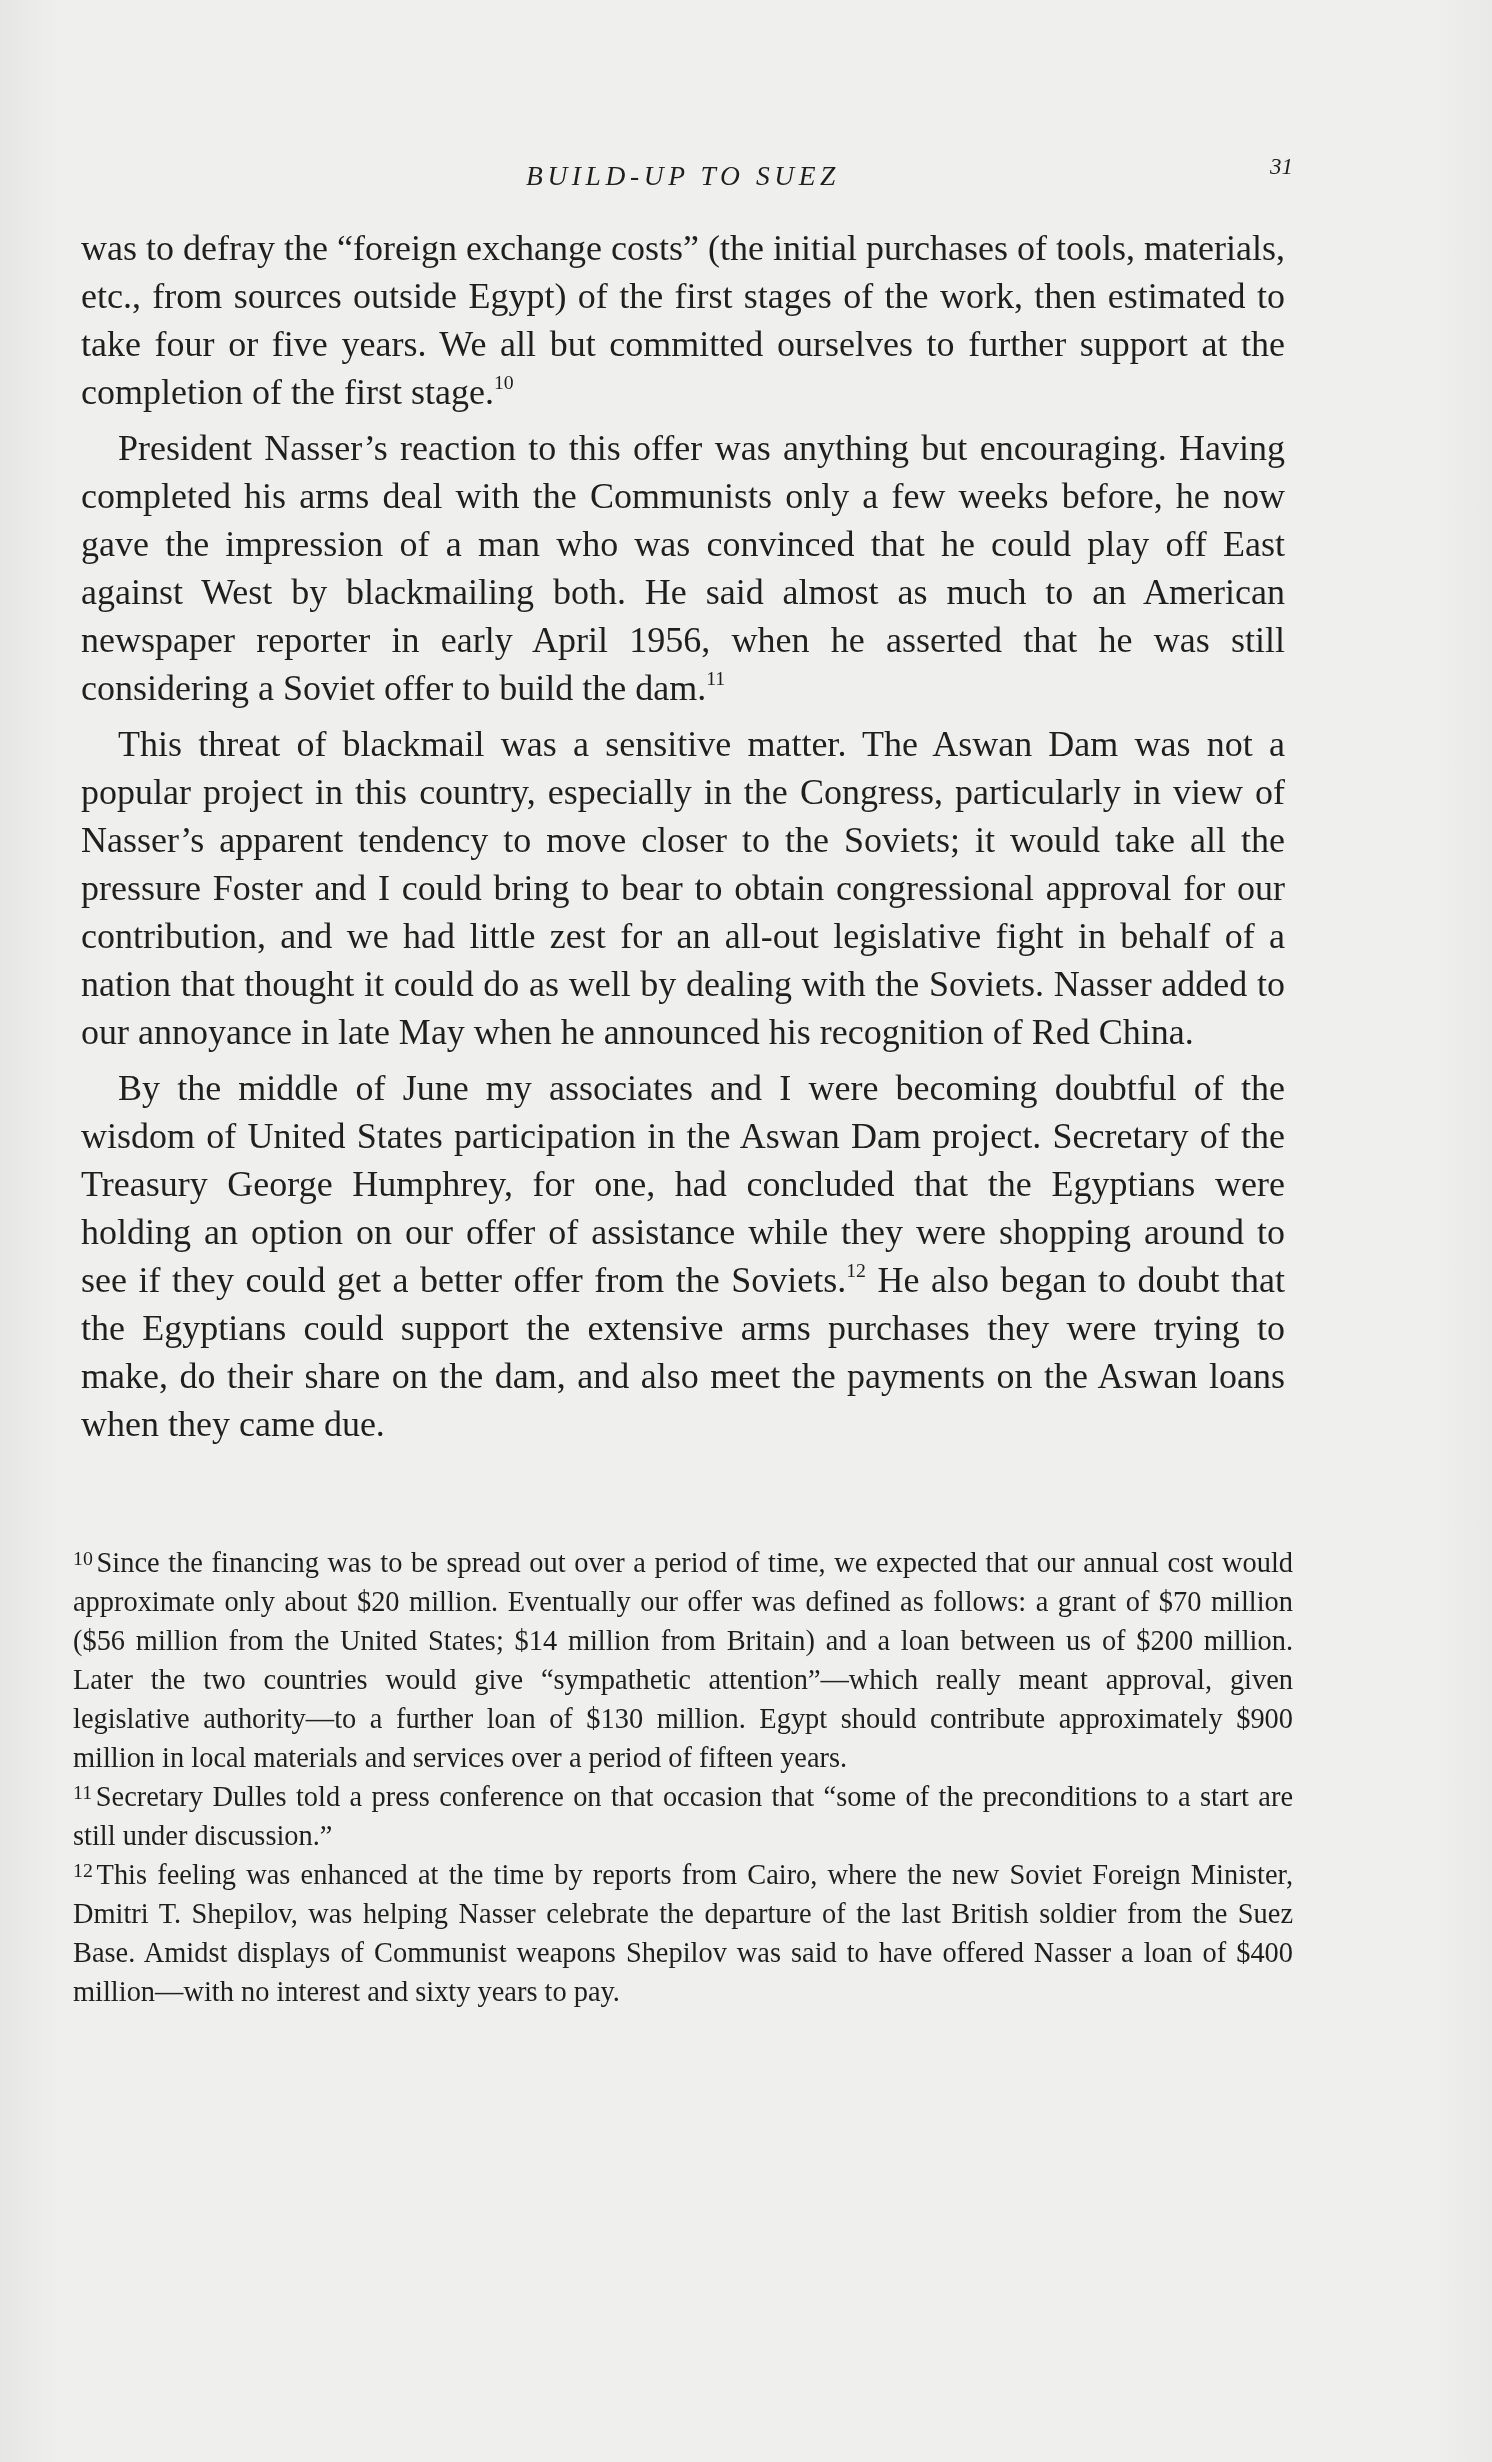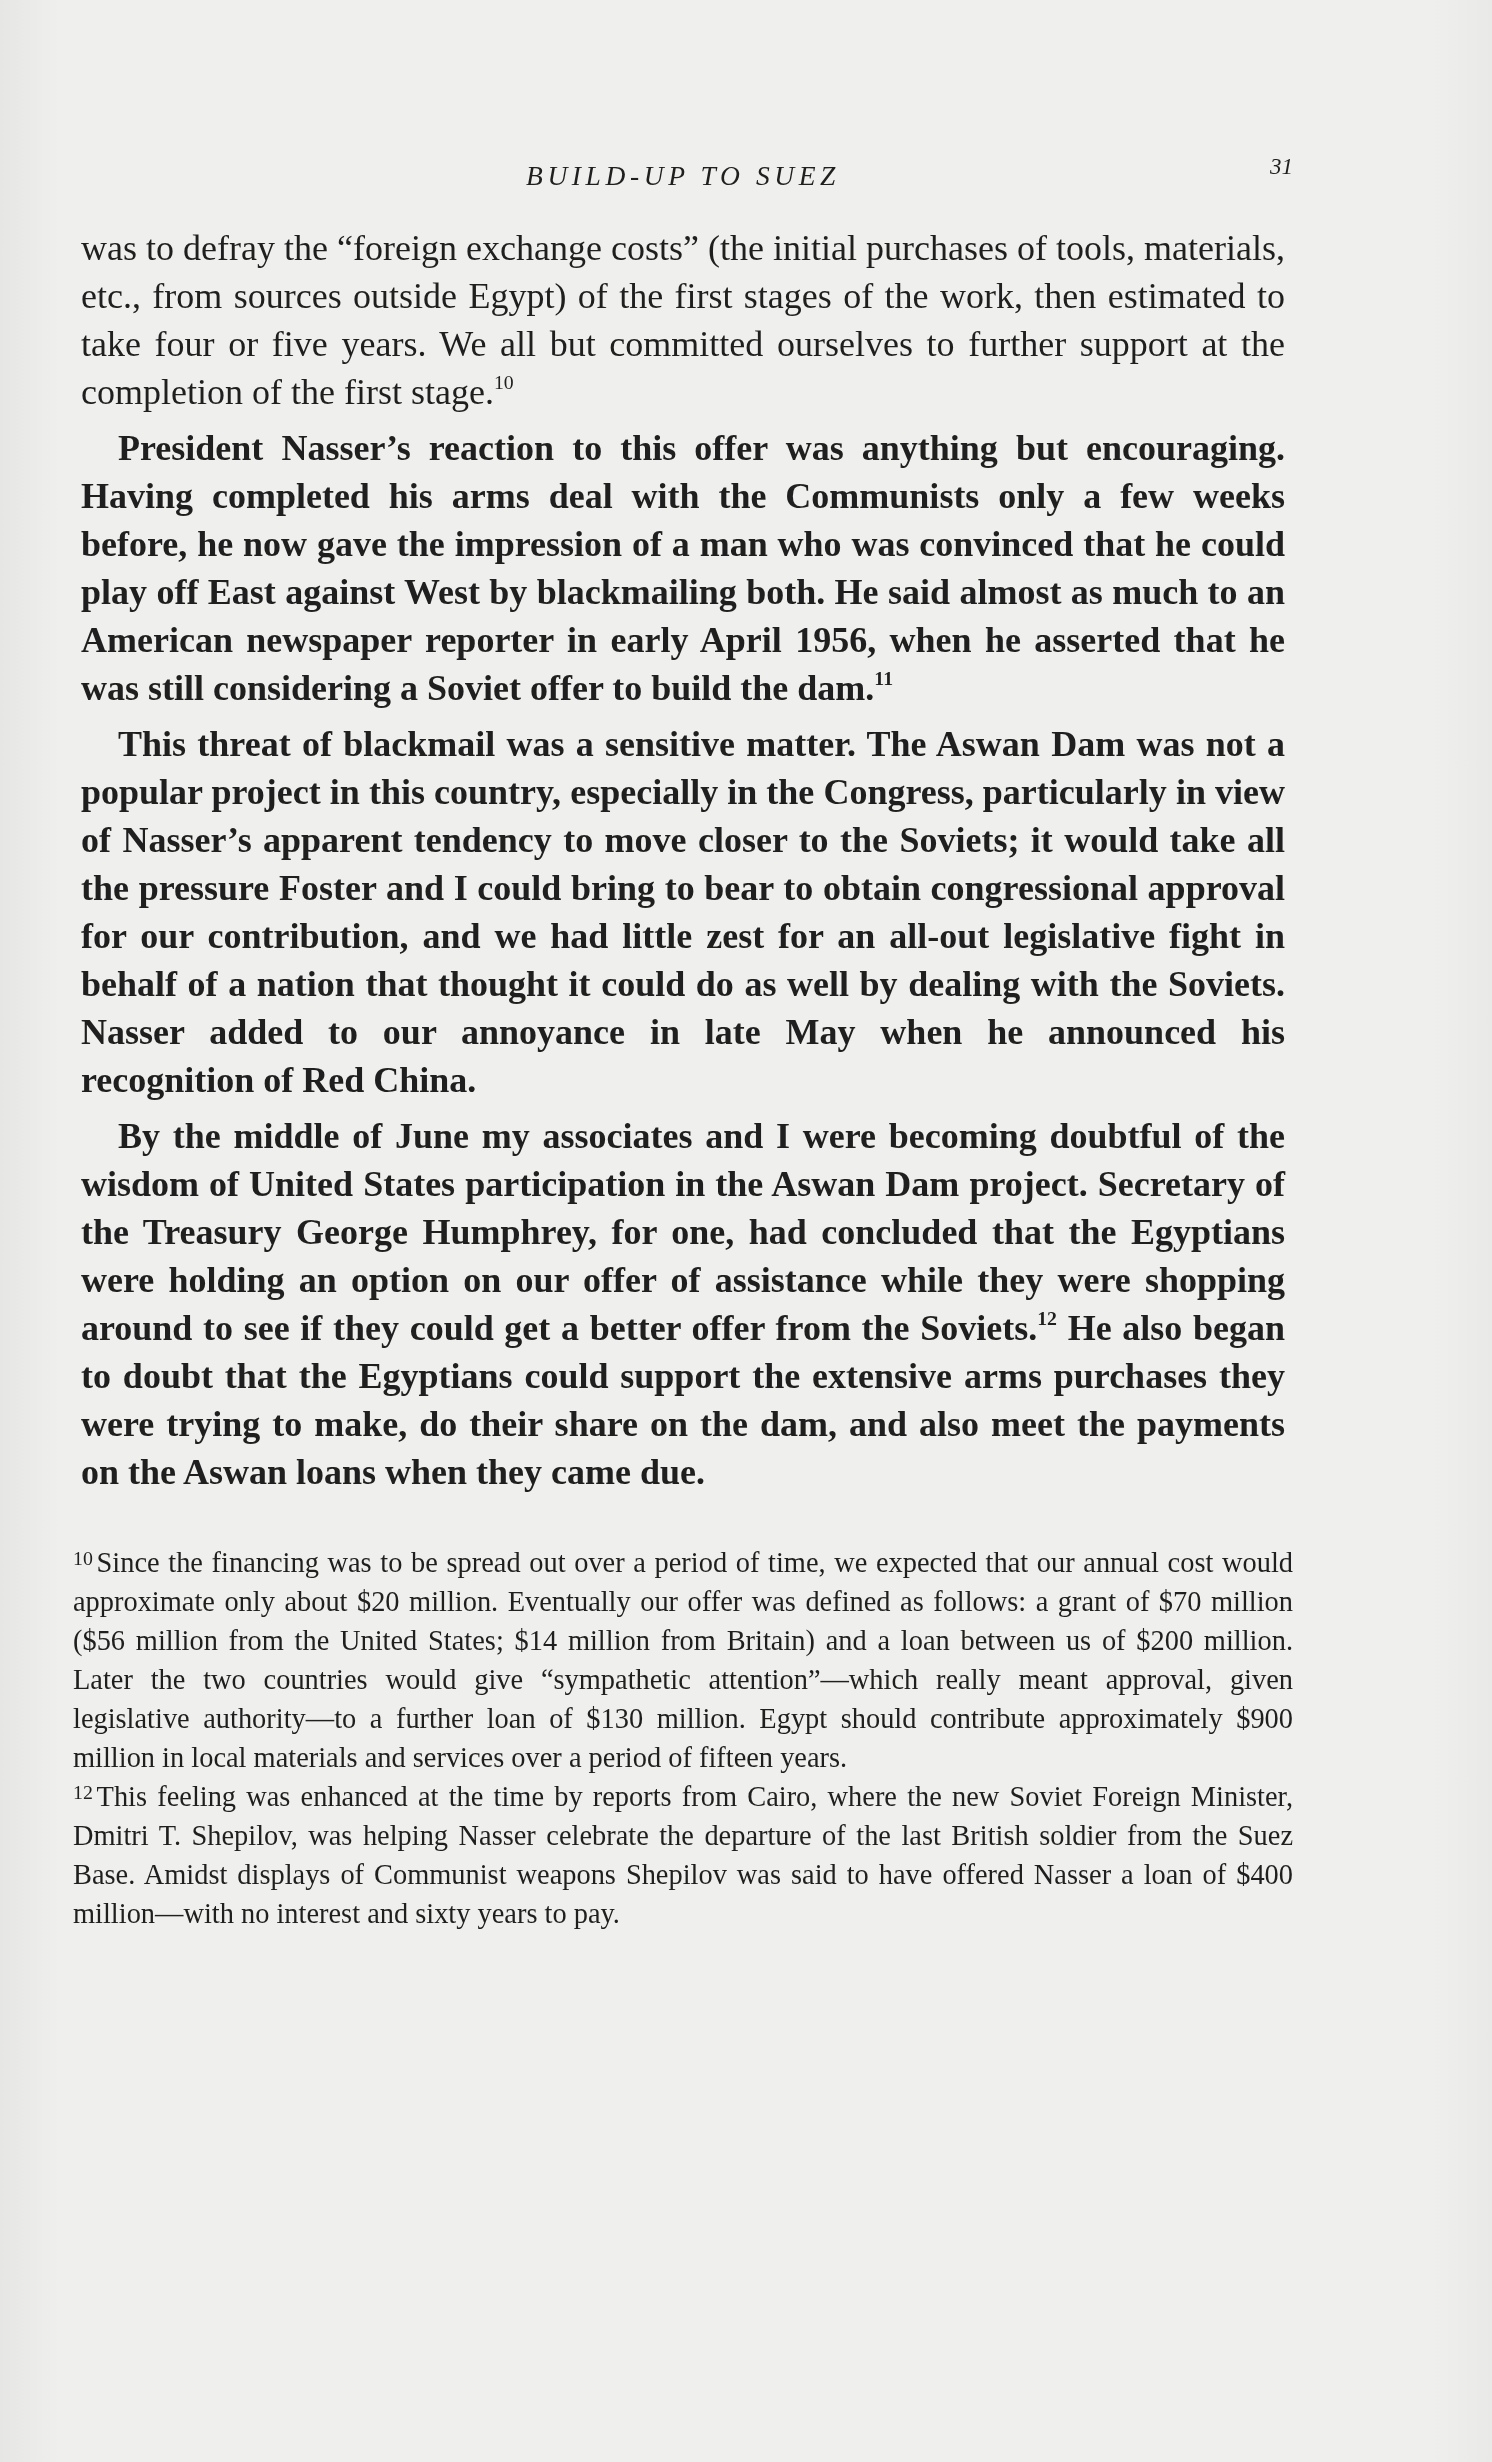--- a/index.html
+++ b/index.html
@@ -24,21 +24,21 @@
   }
   .page-number {
     position: absolute; right: 0; top: 0; font-size: 23px;
   }
   .body-text {
     position: absolute; left: 73px; top: 216px; width: 1220px;
     font-size: 36px; line-height: 48px;
     text-align: justify;
   }
   .body-text p { margin: 8px; text-indent: 0; }
-  .body-text p.indent { text-indent: 37px; font-weight: bold; }
+  .body-text p.indent { text-indent: 37px; }
   sup { font-size: 0.55em; line-height: 0; vertical-align: 0.75em; }
   .footnotes {
     position: absolute; left: 73px; top: 1543px; width: 1220px;
     font-size: 28.4px; line-height: 39px; text-align: justify; font-family: Liberation Serif, serif;
   }
   .footnotes p { margin: 0; }
   .fn-mark { font-size: 0.7em; vertical-align: 0.35em; line-height: 0; margin-right: 3.7px; }
 </style>
 </head>
 <body>
@@ -52,17 +52,18 @@
 
   <div class="body-text">
     <p><span>was to defray the “foreign exchange costs” (the initial purchases of tools, materials, etc., from sources outside Egypt) of the first stages of the work, then estimated to take four or five years. We all but committed ourselves to further support at the completion of the first stage.</span><sup>10</sup></p>
     <p class="indent"><span>President Nasser’s reaction to this offer was anything but encouraging. Having completed his arms deal with the Communists only a few weeks before, he now gave the impression of a man who was convinced that he could play off East against West by blackmailing both. He said almost as much to an American newspaper reporter in early April 1956, when he asserted that he was still considering a Soviet offer to build the dam.</span><sup>11</sup></p>
     <p class="indent"><span>This threat of blackmail was a sensitive matter. The Aswan Dam was not a popular project in this country, especially in the Congress, particularly in view of Nasser’s apparent tendency to move closer to the Soviets; it would take all the pressure Foster and I could bring to bear to obtain congressional approval for our contribution, and we had little zest for an all-out legislative fight in behalf of a nation that thought it could do as well by dealing with the Soviets. Nasser added to our annoyance in late May when he announced his recognition of Red China.</span></p>
     <p class="indent"><span>By the middle of June my associates and I were becoming doubtful of the wisdom of United States participation in the Aswan Dam project. Secretary of the Treasury George Humphrey, for one, had concluded that the Egyptians were holding an option on our offer of assistance while they were shopping around to see if they could get a better offer from the Soviets.</span><sup>12</sup><span> He also began to doubt that the Egyptians could support the extensive arms purchases they were trying to make, do their share on the dam, and also meet the payments on the Aswan loans when they came due.</span></p>
   </div>
 
   <div class="footnotes">
     <p><span class="fn-mark">10</span><span>Since the financing was to be spread out over a period of time, we expected that our annual cost would approximate only about $20 million. Eventually our offer was defined as follows: a grant of $70 million ($56 million from the United States; $14 million from Britain) and a loan between us of $200 million. Later the two countries would give “sympathetic attention”—which really meant approval, given legislative authority—to a further loan of $130 million. Egypt should contribute approximately $900 million in local materials and services over a period of fifteen years.</span></p>
+    <p><span class="fn-mark">11</span><span>Secretary Dulles told a press conference on that occasion that “some of the preconditions to a start are still under discussion.”</span></p>
     <p><span class="fn-mark">12</span><span>This feeling was enhanced at the time by reports from Cairo, where the new Soviet Foreign Minister, Dmitri T. Shepilov, was helping Nasser celebrate the departure of the last British soldier from the Suez Base. Amidst displays of Communist weapons Shepilov was said to have offered Nasser a loan of $400 million—with no interest and sixty years to pay.</span></p>
   </div>
 
 </div>
 
 
 </body></html>

